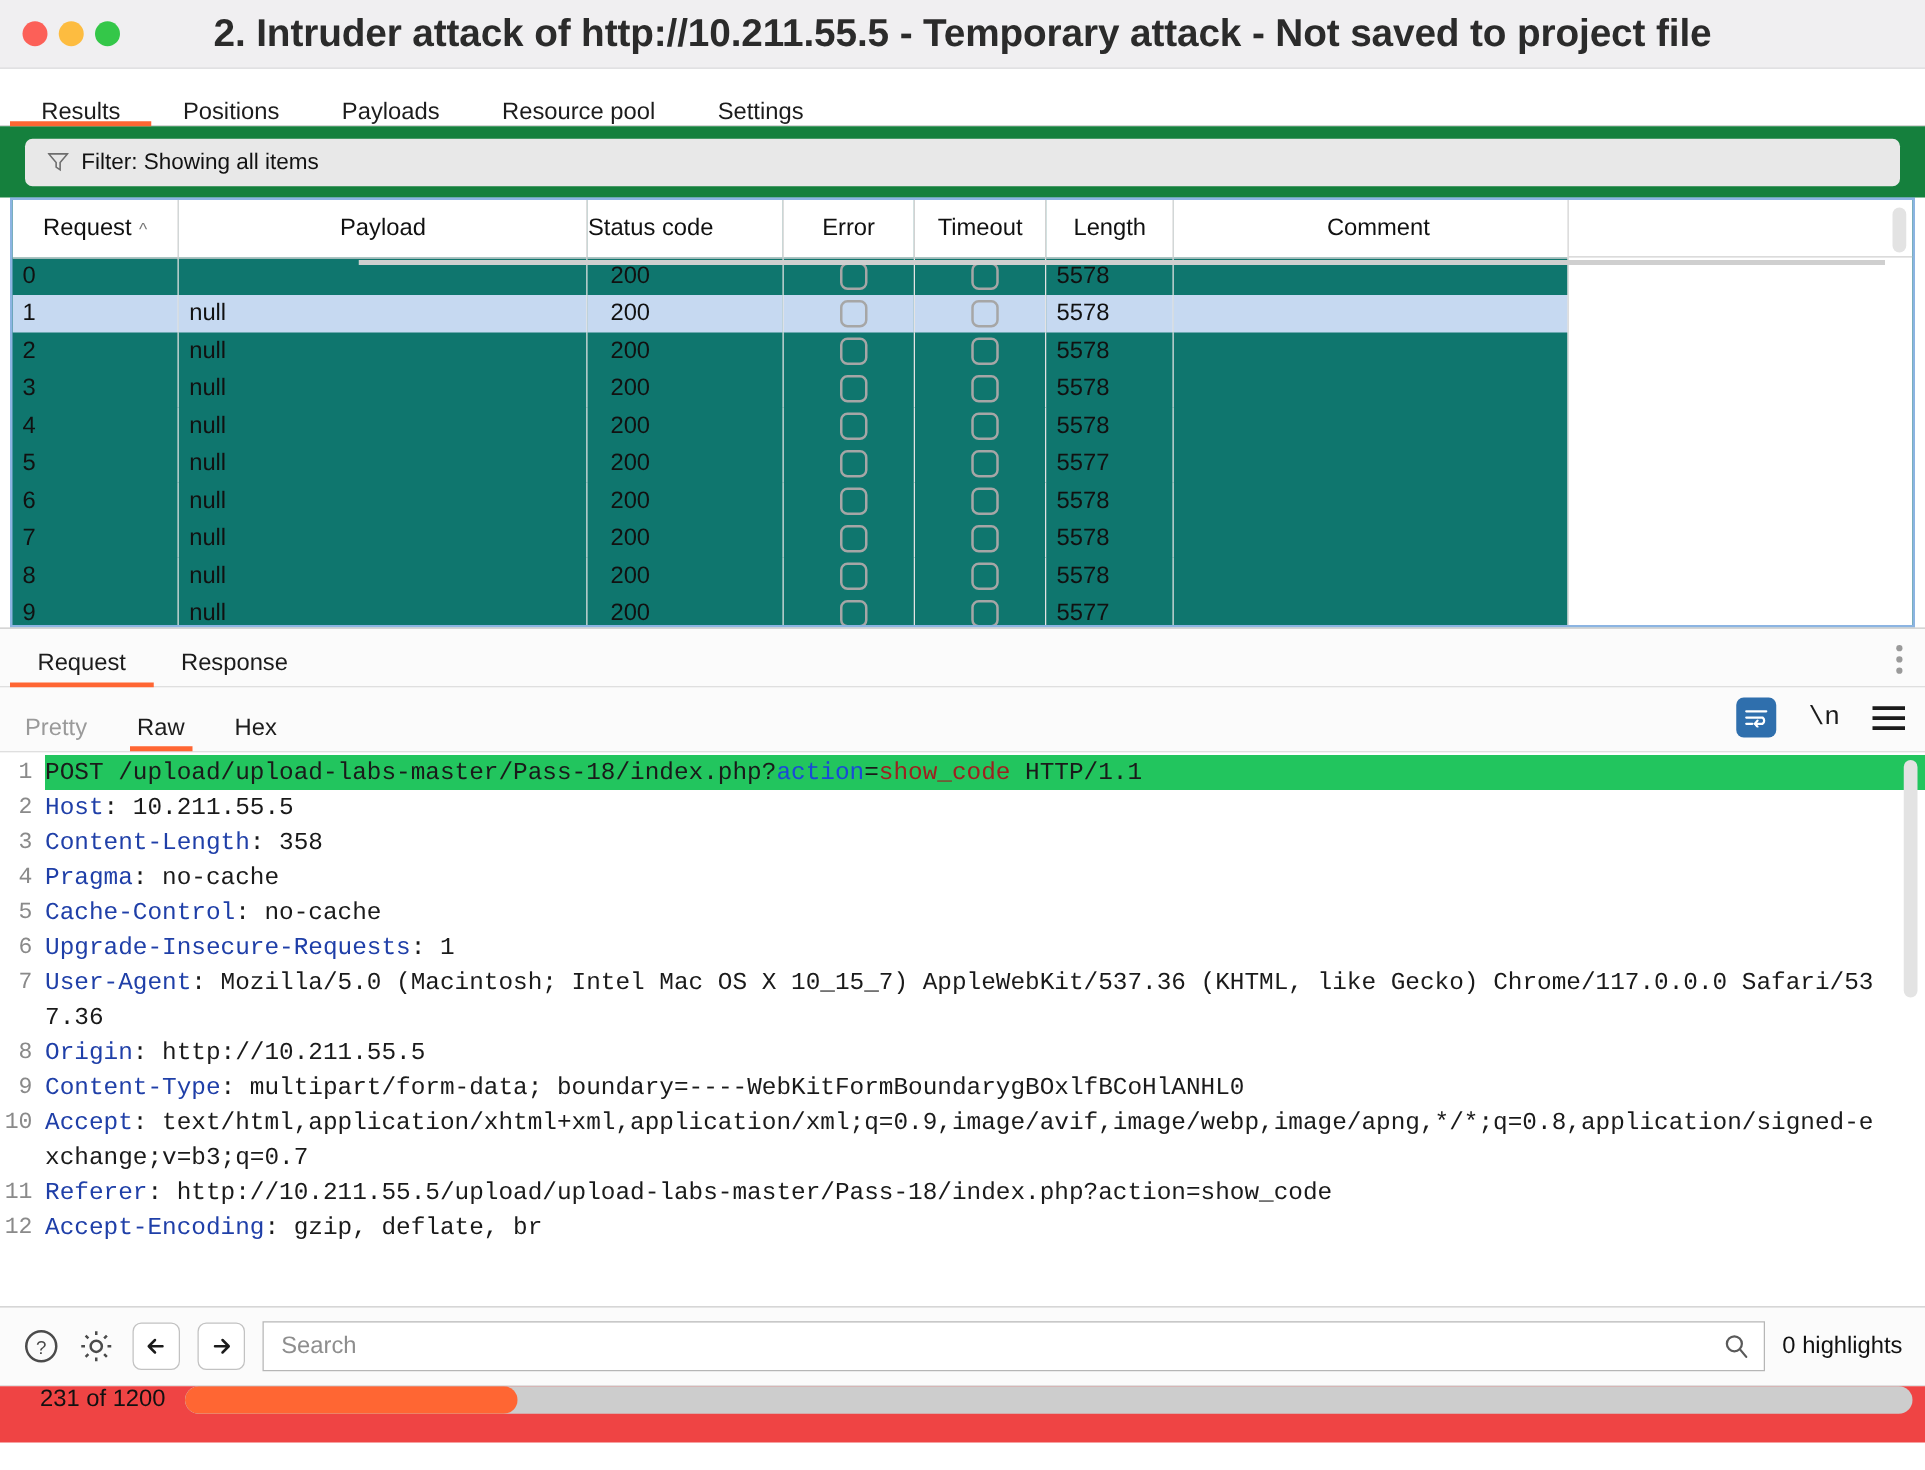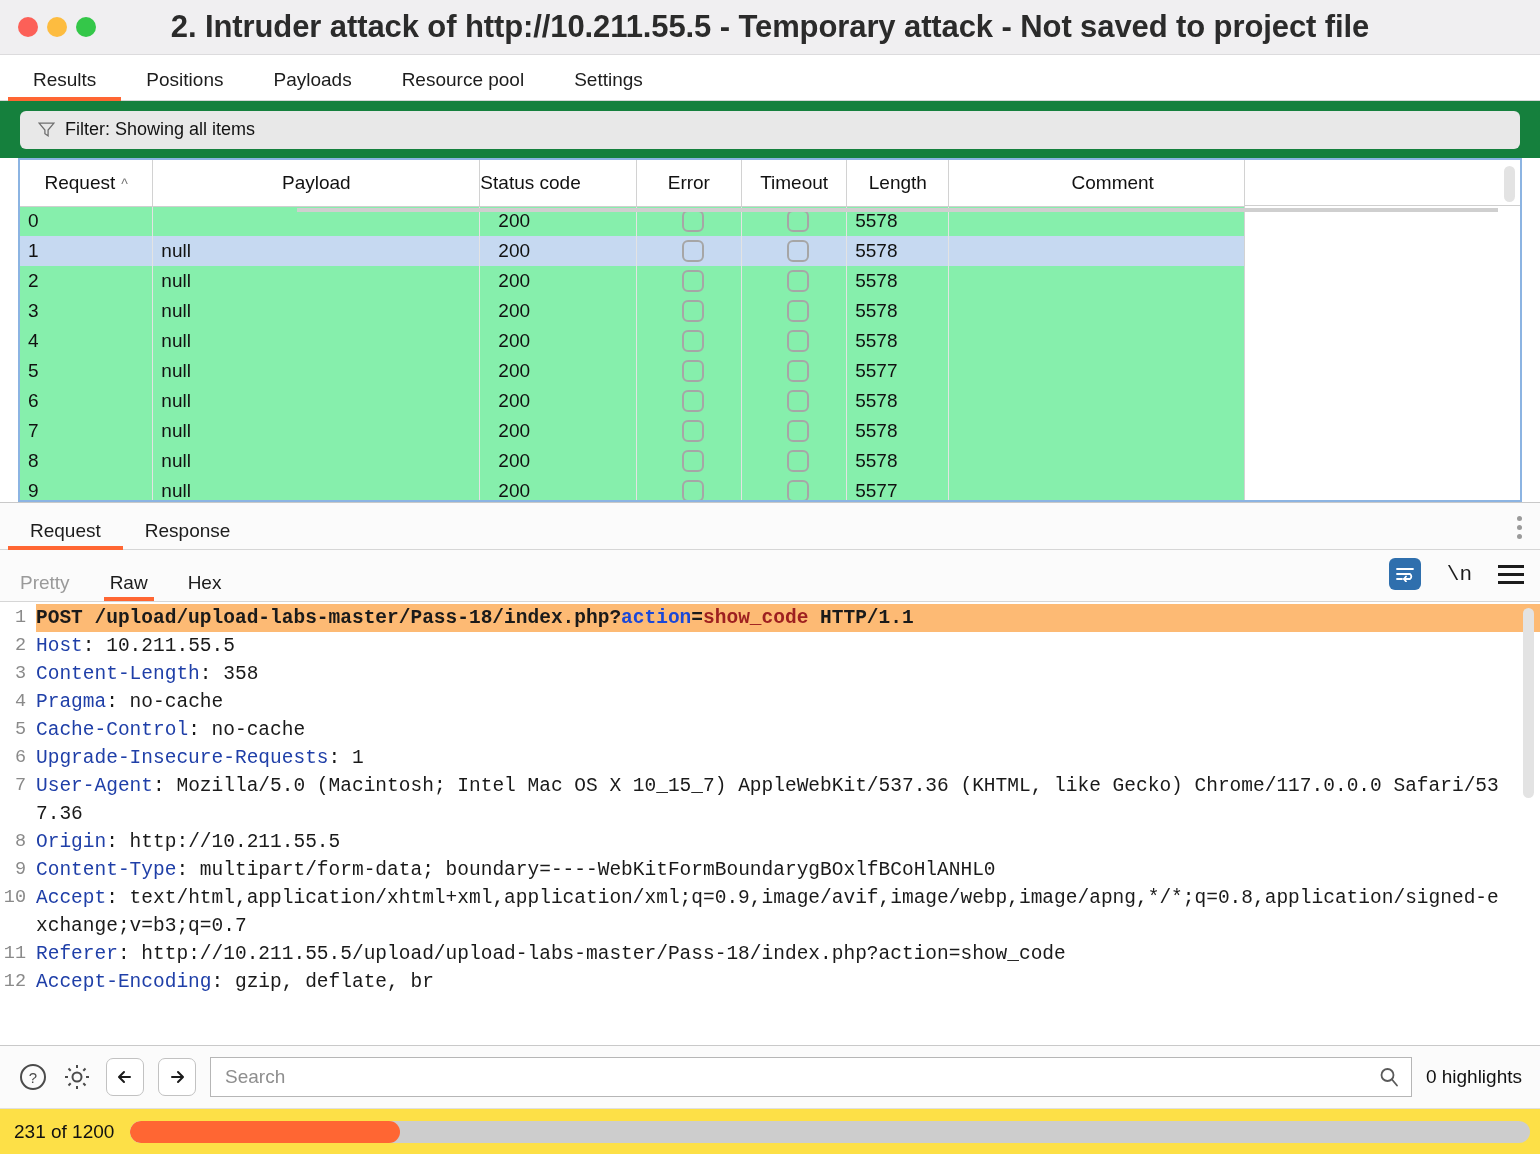--- a/index.html
+++ b/index.html
@@ -32,21 +32,21 @@
 
   
   #toptabs {
     height: 46px; background: #ffffff;
     border-bottom: 1px solid #d6d6d6;
     display: flex; align-items: flex-end;
     padding-left: 8px;
   }
   .ttab {
     font-size: 19px; color: #1c1c1c;
-    padding: 0 25px 11px 25px;
+    padding: 0 25px 1px 25px;
     position: relative; cursor: default;
     line-height: 1;
   }
   .ttab.active::after {
     content: ""; position: absolute; left: 0; right: 0; bottom: -1px;
     height: 4px; background: #ff6633;
   }
 
   
   #filterwrap {
@@ -59,24 +59,24 @@
     border-radius: 6px;
     display: flex; align-items: center; gap: 10px;
     padding-left: 18px;
     font-size: 18px; color: #121212;
     cursor: default;
   }
   .funnel { width: 17px; height: 17px; display:block; }
 
   
   #tablebox {
-    margin: 0 18px;
+    margin: 0 8px;
     height: 344px;
     border: 2px solid #8cb4e2;
-    background: #86efac;
+    background: #0f766e;
     position: relative;
     overflow: hidden;
   }
   table { border-collapse: collapse; width: 1256px; table-layout: fixed; }
   thead th {
     height: 46px;
     font-size: 19px; font-weight: normal; color: #111;
     border-right: 1px solid #d2d2d2;
     border-bottom: 1px solid #cfcfcf;
     background: #ffffff;
@@ -182,21 +182,21 @@
     font-size: 19.5px; line-height: 28px;
     padding-top: 2px;
   }
   .cl { display: flex; align-items: flex-start; }
   .ln {
     width: 36px; min-width: 36px; text-align: right; padding-right: 10px;
     color: #8a8a8a; font-size: 18.5px; user-select: none;
   }
   .ctext { flex: 1; white-space: pre-wrap; word-break: break-all; color: #1a1a1a;
            padding-right: 36px; }
-  .cl.first .ctext { background: #fdba74; font-weight: bold; }
+  .cl.first .ctext { background: #22c55e; }
   .hdr  { color: #1f3fa8; }
   .param{ color: #1b48d8; }
   .val  { color: #9e2020; }
   #vscroll-code {
     position: absolute; right: 6px; top: 6px;
     width: 11px; height: 190px; border-radius: 6px; background: #e3e3e3;
   }
 
   
   #searchbar {
@@ -214,22 +214,22 @@
     font-size: 19px; padding: 0 40px 0 14px; color: #111;
     font-family: "Liberation Sans", sans-serif;
   }
   #searchinput::placeholder { color: #8e8e8e; }
   #searchwrap { flex: 1; position: relative; display: flex; align-items: flex-start; }
   #magnifier { position: absolute; right: 12px; top: 9px; pointer-events: none; }
   #highlights { font-size: 19px; color: #111; white-space: nowrap; cursor: default; }
 
   
   #statusbar {
-    height: 45px; background: #fde047;
-    display: flex; align-items: center; padding-left: 14px; gap: 16px;
+    height: 45px; background: #ef4444;
+    display: flex; align-items: flex-start; padding-left: 32px; gap: 16px;
   }
   #statustext { font-size: 19px; color: #111; white-space: nowrap; cursor: default; }
   #progtrack {
     flex: 1; height: 22px; border-radius: 11px; background: #cdcdcd;
     margin-right: 10px; overflow: hidden;
   }
   #progfill { height: 100%; border-radius: 11px; background: #ff6633; }
 </style>
 </head>
 <body>

